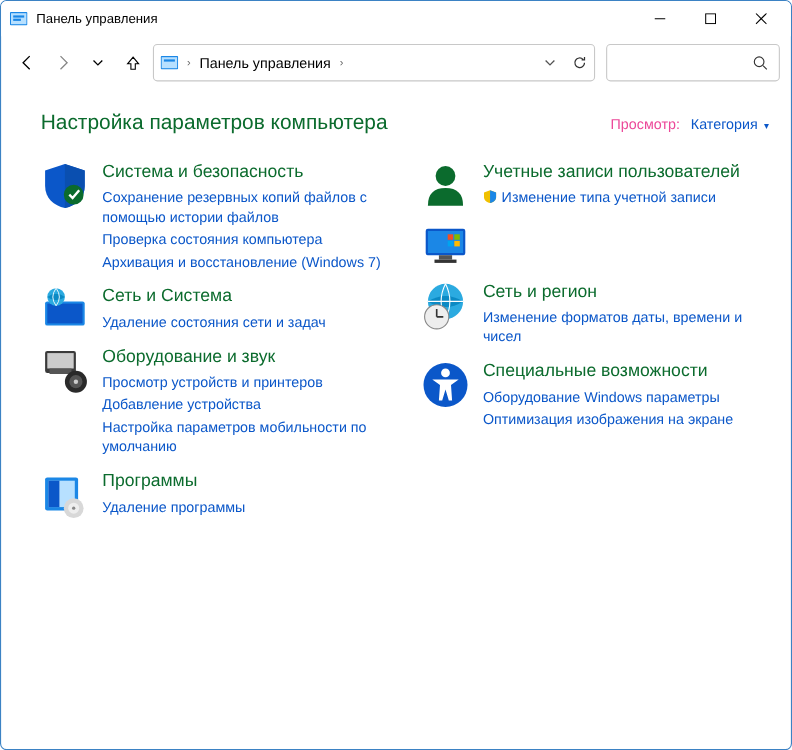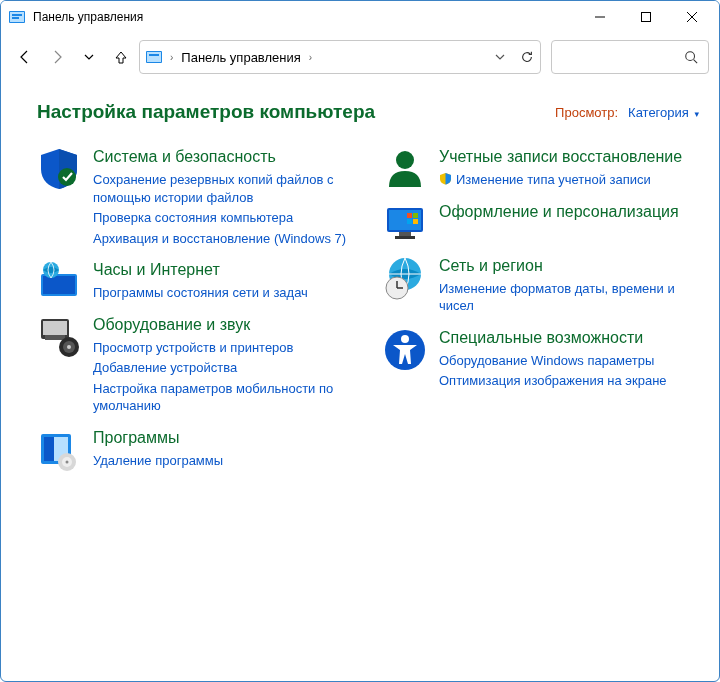--- a/index.html
+++ b/index.html
@@ -69,24 +69,24 @@
     padding: 20px 20px 10px 36px;
   }
   .heading-row {
     display: flex;
     align-items: center;
     margin-bottom: 24px;
   }
   .heading-row h1 {
     flex: 1;
     font-size: 19px;
-    font-weight: 700;
+    font-weight: 400;
     color: #0b6b2d;
   }
-  .view-label { color: #c2410c; font-size: 13px; margin-right: 10px; }
+  .view-label { color: #ec4899; font-size: 13px; margin-right: 10px; }
   .view-value { color: #0b57c9; font-size: 13px; }
   .categories {
     display: grid;
     grid-template-columns: 1fr 1fr;
     column-gap: 14px;
     row-gap: 8px;
     gap: 30px;
   }
   .category {
     display: flex;
@@ -238,23 +238,23 @@
             </div>
           </div>
         </div>
         <div class="category">
           <div class="cat-icon">
             <svg viewBox="0 0 44 44" width="44" height="44">
               <use href="#ic-network"></use>
             </svg>
           </div>
           <div class="cat-body">
-            <div class="cat-title">Часы и Интернет</div>
-            <div class="cat-link">
-              <span>Программы состояния сети и задач</span>
+            <div class="cat-title">Сеть и Система</div>
+            <div class="cat-link">
+              <span>Удаление состояния сети и задач</span>
             </div>
           </div>
         </div>
         <div class="category">
           <div class="cat-icon">
             <svg viewBox="0 0 44 44" width="44" height="44">
               <use href="#ic-hardware"></use>
             </svg>
           </div>
           <div class="cat-body">
@@ -285,39 +285,36 @@
         </div>
       </div>
     <div id="col-right">
         <div class="category">
           <div class="cat-icon">
             <svg viewBox="0 0 44 44" width="44" height="44">
               <use href="#ic-user"></use>
             </svg>
           </div>
           <div class="cat-body">
-            <div class="cat-title">Учетные записи восстановление</div>
+            <div class="cat-title">Учетные записи пользователей</div>
             <div class="cat-link">
               <span class="shield-mini">
                 <svg viewBox="0 0 13 13" width="13" height="13">
                   <use href="#ic-mini-shield"></use>
                 </svg>
               </span>
               <span>Изменение типа учетной записи</span>
             </div>
           </div>
         </div>
         <div class="category">
           <div class="cat-icon">
             <svg viewBox="0 0 44 44" width="44" height="44">
               <use href="#ic-appearance"></use>
             </svg>
-          </div>
-          <div class="cat-body">
-            <div class="cat-title">Оформление и персонализация</div>
           </div>
         </div>
         <div class="category">
           <div class="cat-icon">
             <svg viewBox="0 0 44 44" width="44" height="44">
               <use href="#ic-clock"></use>
             </svg>
           </div>
           <div class="cat-body">
             <div class="cat-title">Сеть и регион</div>

